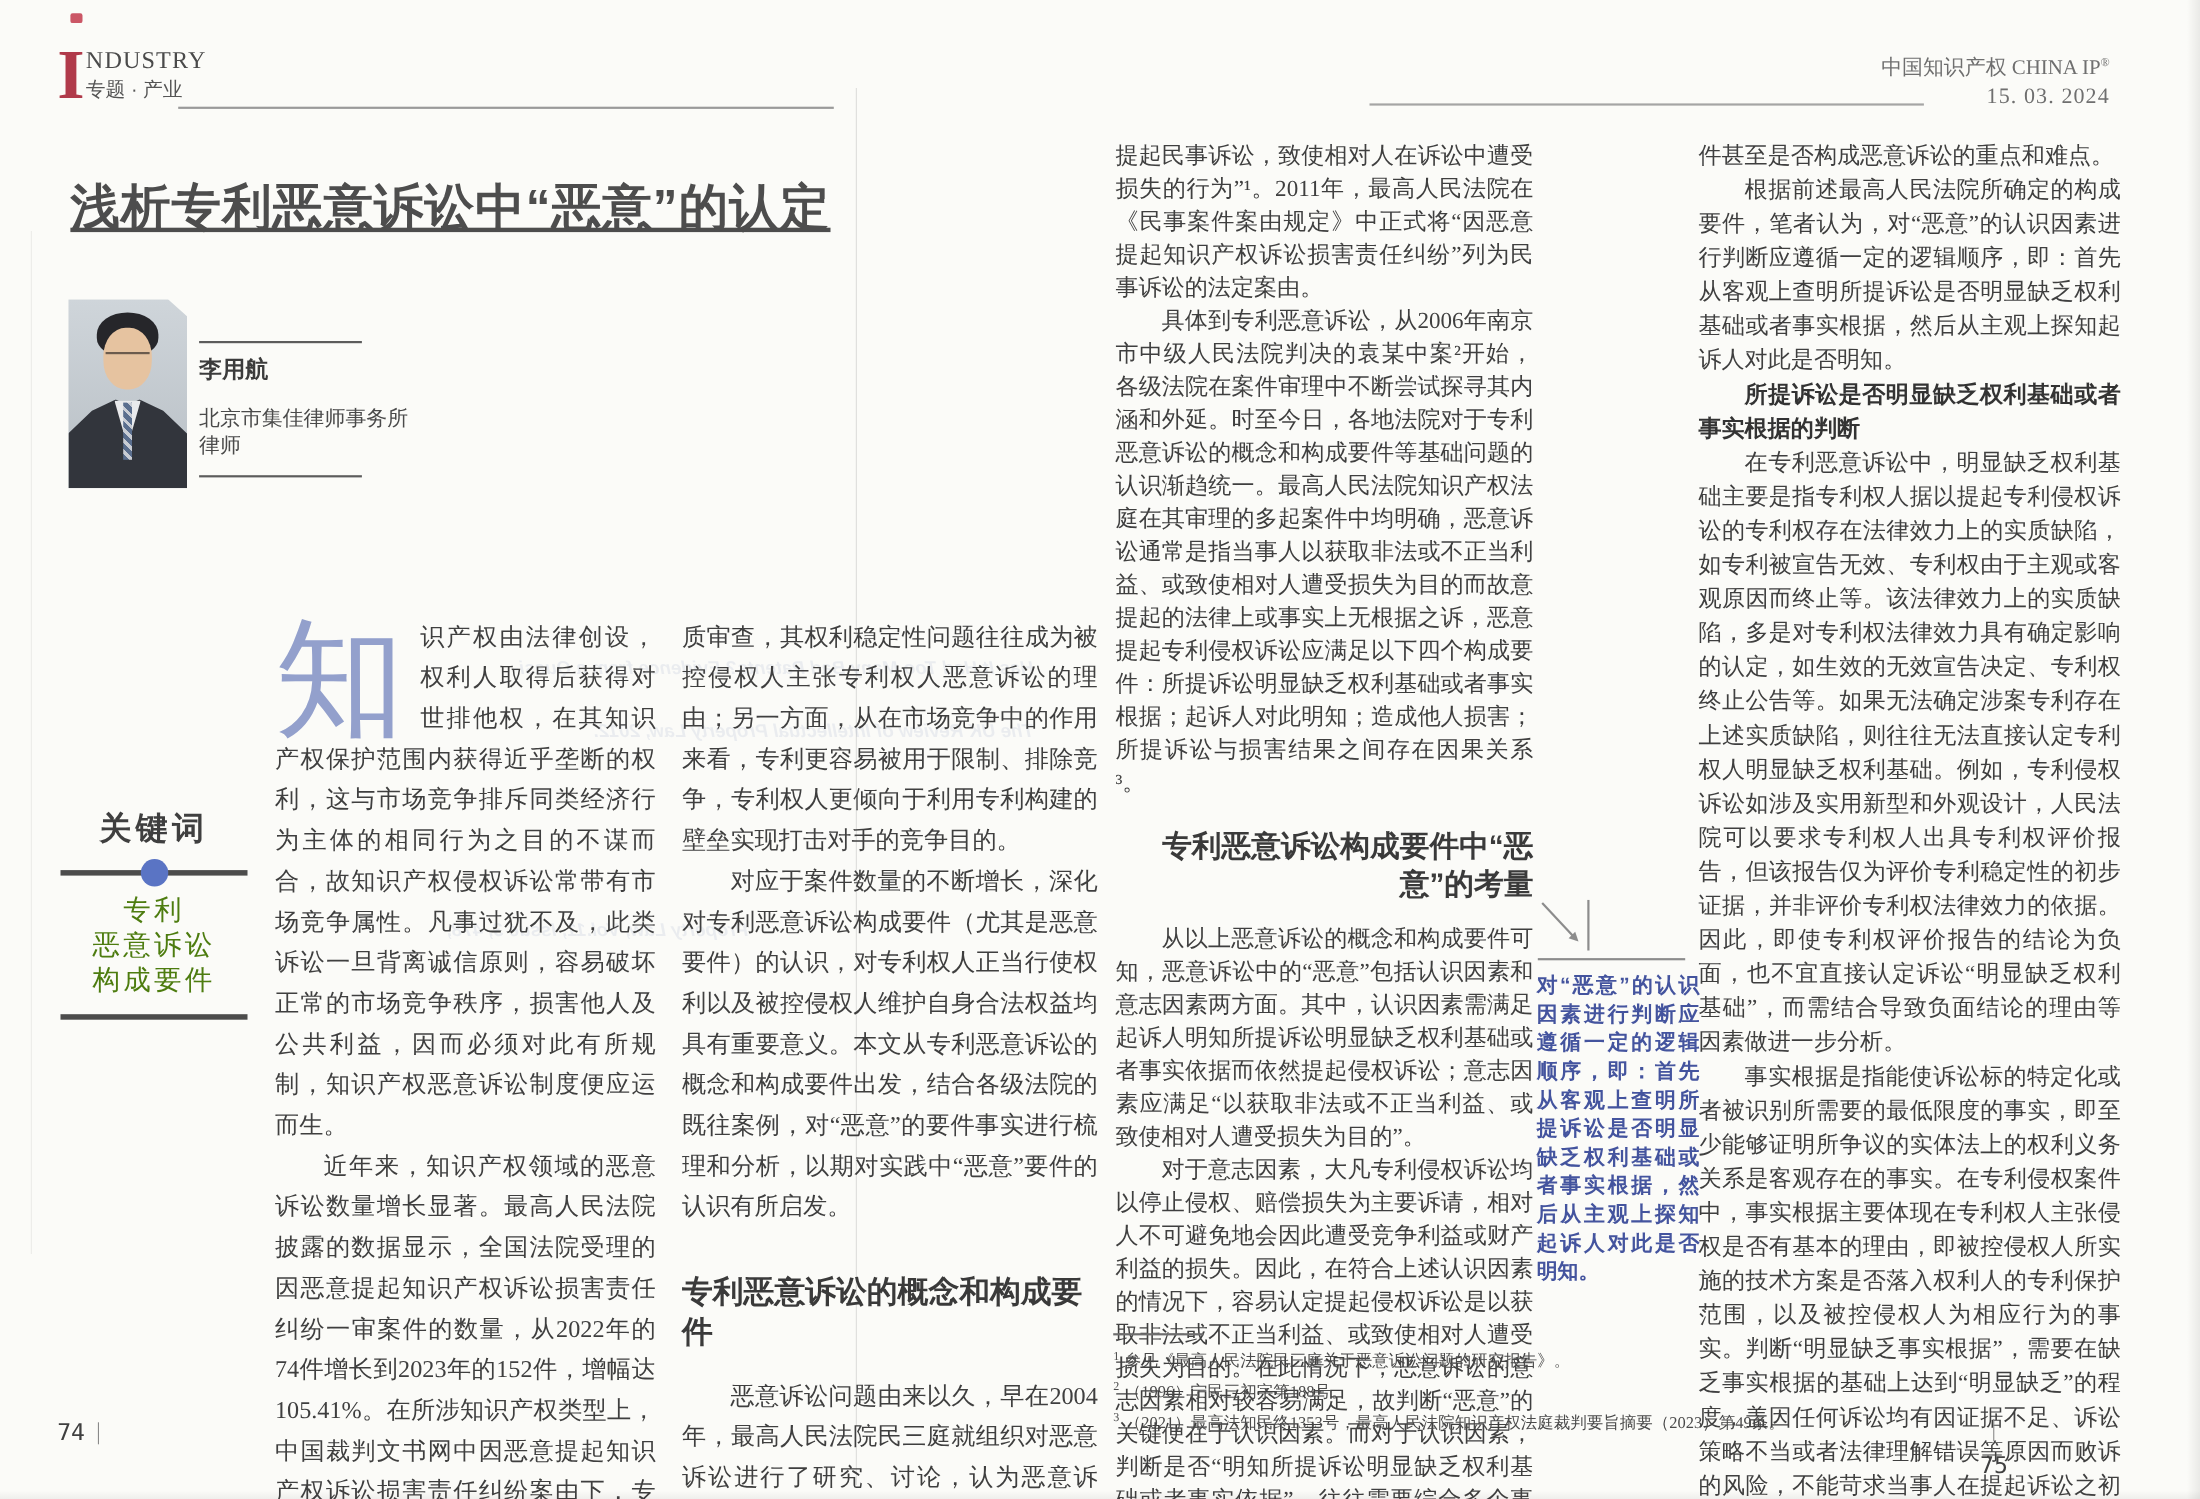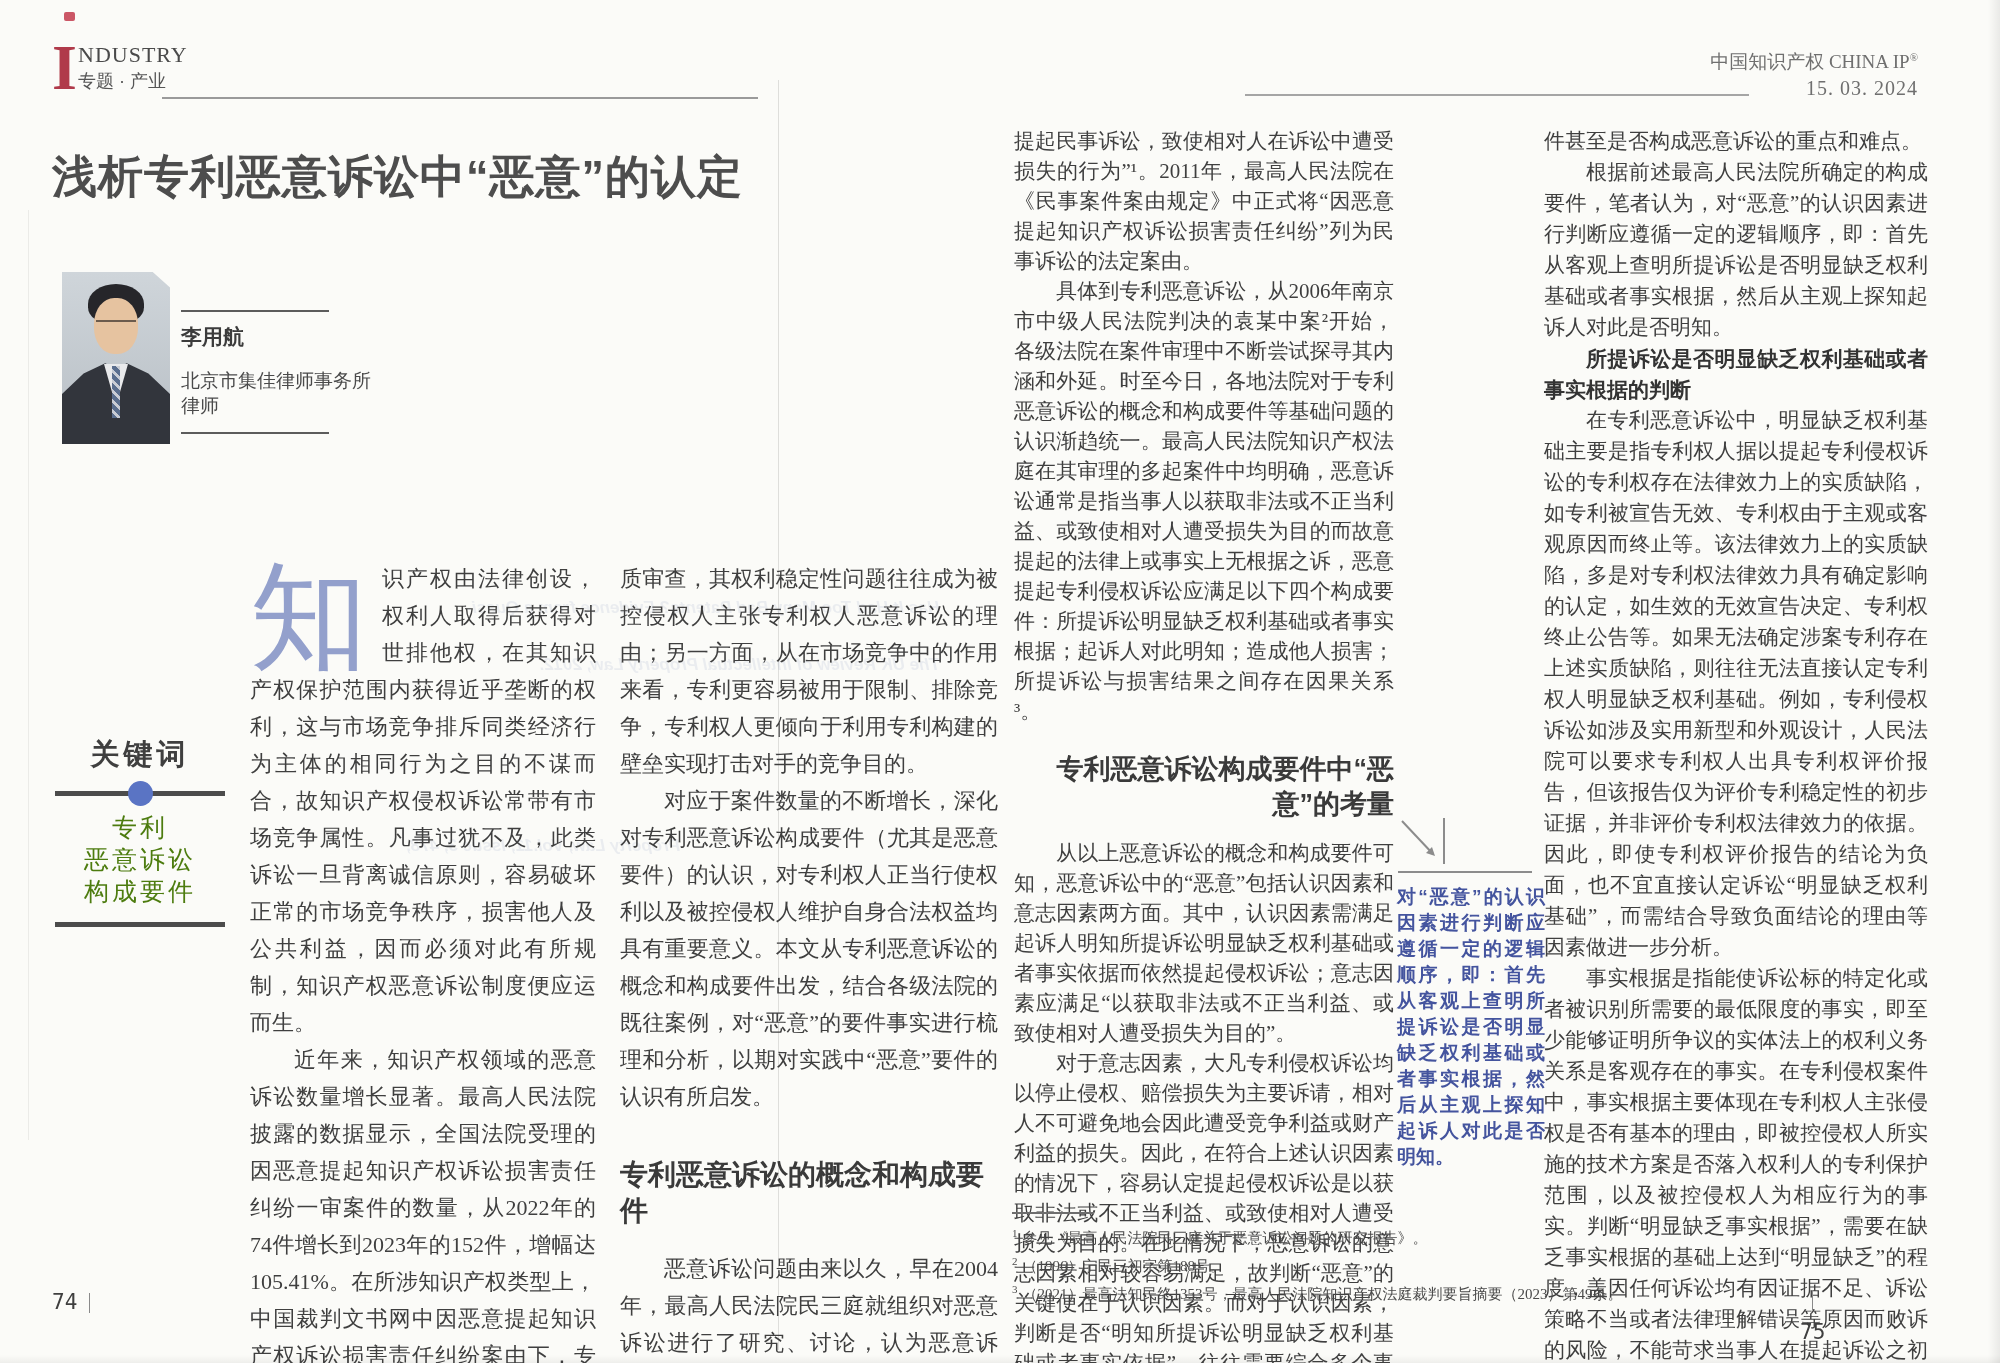--- a/index.html
+++ b/index.html
@@ -109,21 +109,21 @@
 
   <div class="abs ind-initial">I</div>
   <div class="abs ind-name">NDUSTRY</div>
   <div class="abs ind-sub">专题 · 产业</div>
   <div class="abs ind-rule"></div>
 
   <div class="abs masthead"><span>中国知识产权 CHINA IP</span><span class="reg">®</span></div>
   <div class="abs mast-date">15. 03. 2024</div>
   <div class="abs mast-rule"></div>
 
-  <h1 class="abs title" style="margin:0;">浅析专利恶意诉讼中“恶意”的认定</h1>
+  <h1 class="abs title" style="margin:12px;text-decoration:underline;">浅析专利恶意诉讼中“恶意”的认定</h1>
 
   <div class="abs photo">
     <div class="ph-hair"></div>
     <div class="ph-face"></div>
     <div class="ph-glasses"></div>
     <div class="ph-suit"></div>
     <div class="ph-shirt"></div>
     <div class="ph-tie"></div>
   </div>
   <div class="abs auth-rule-top"></div>

